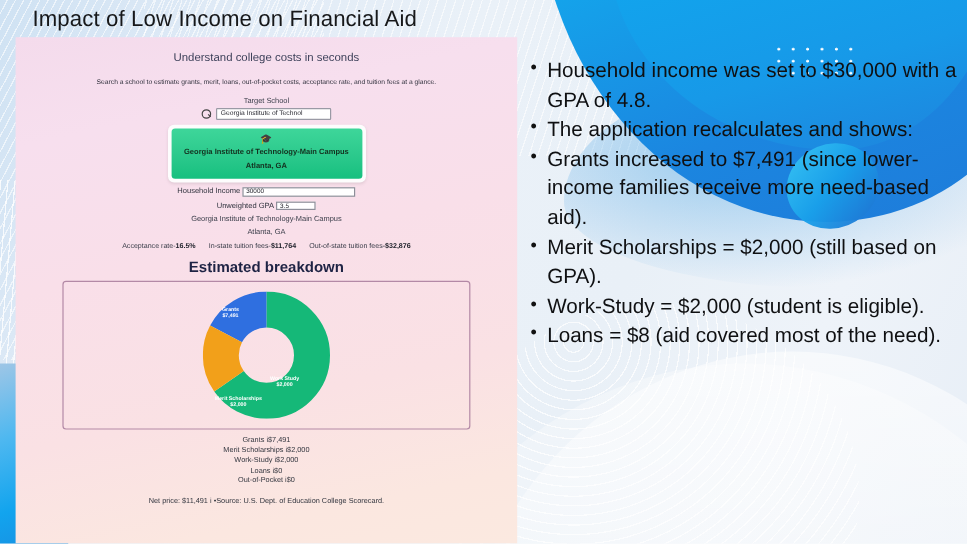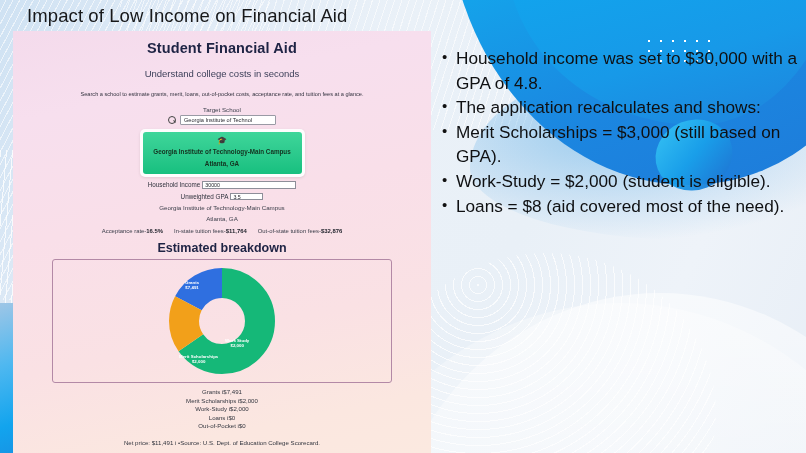--- a/index.html
+++ b/index.html
@@ -224,21 +224,20 @@
   <div class="pale-wave-b"></div>
   <div class="lines-br"></div>
   <div class="blue-corner-bl"></div>
   <div class="dot-grid"></div>
 </div>
 
 <div class="slide-title">Impact of Low Income on Financial Aid</div>
 
 <div class="shot">
 
-  <div class="shot-h1">Student Financial Aid</div>
   <div class="shot-h2">Understand college costs in seconds</div>
   <div class="shot-desc">Search a school to estimate grants, merit, loans, out-of-pocket costs, acceptance rate, and tuition fees at a glance.</div>
 
   <div class="field-label-c">Target School</div>
 
   <div class="search-row">
     <span class="search-icon"></span>
     <span class="search-box" title="Search a school">Georgia Institute of Technol</span>
   </div>
 
@@ -310,17 +309,18 @@
   </div>
 
   <div class="netprice">Net price: $11,491 i •Source: U.S. Dept. of Education College Scorecard.</div>
 
 </div>
 
 <div class="bullets">
   <ul>
     <li>Household income was set to $30,000 with a GPA of 4.8.</li>
     <li>The application recalculates and shows:</li>
-    <li>Merit Scholarships = $3,000 (still based on GPA).</li>
+    <li>Grants increased to $7,491 (since lower-income families receive more need-based aid).</li>
+    <li>Merit Scholarships = $2,000 (still based on GPA).</li>
     <li>Work-Study = $2,000 (student is eligible).</li>
     <li>Loans = $8 (aid covered most of the need).</li>
   </ul>
 </div>
 
 </body></html>

